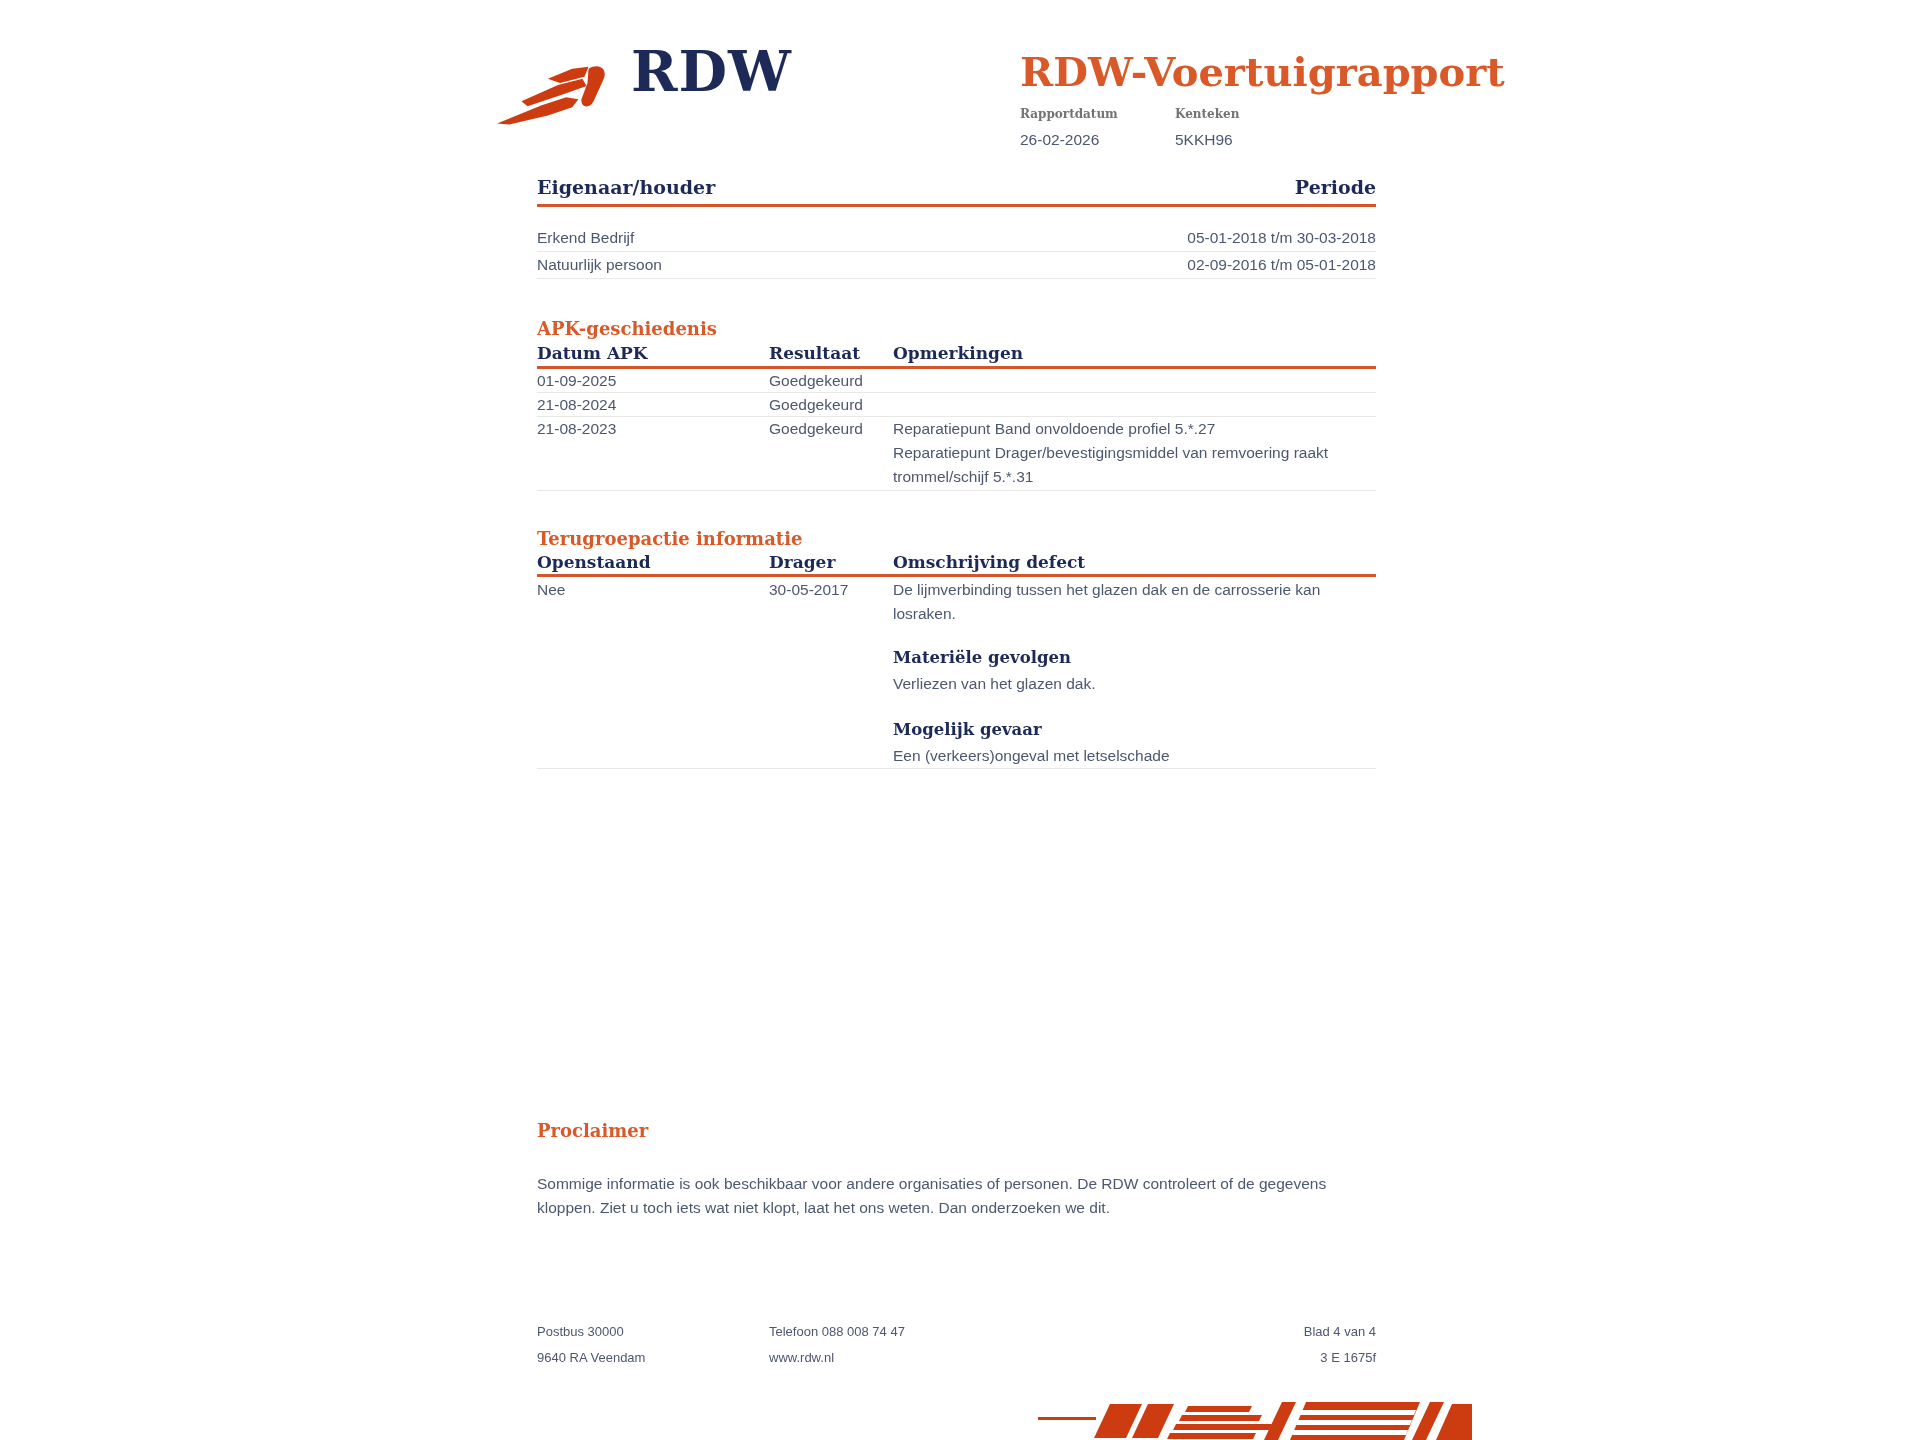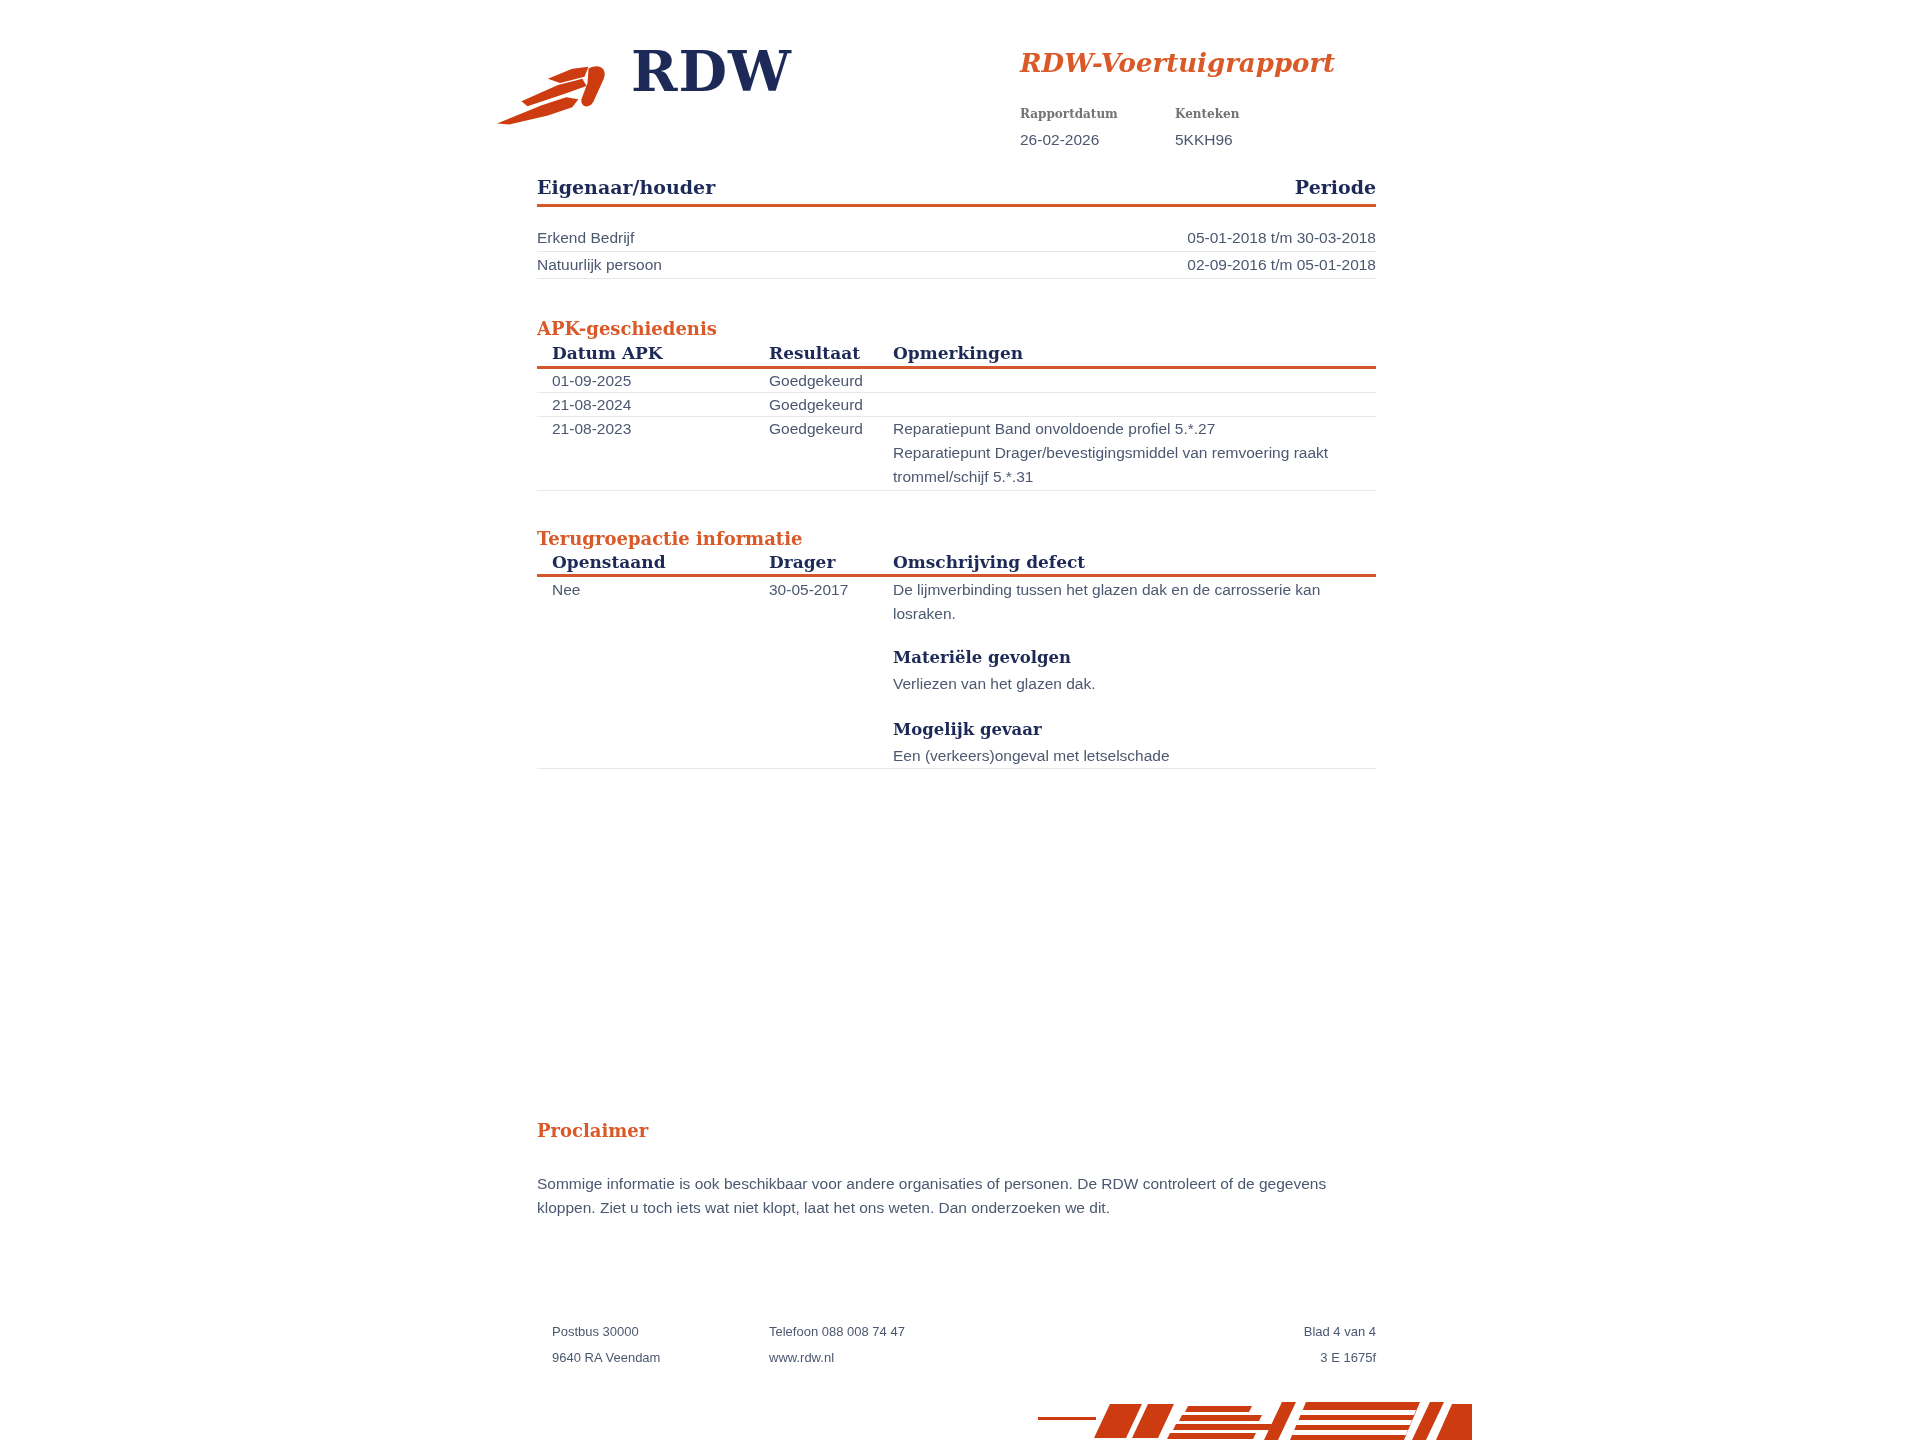--- a/index.html
+++ b/index.html
@@ -8,42 +8,42 @@
 
   .doc { position:absolute; left:537px; top:0; width:839px; height:1440px; }
 
   
   .feather { position:absolute; left:-42px; top:52px; width:122px; height:74px; }
   .wordmark { position:absolute; left:94px; top:38px;
               font-family:"DejaVu Serif", serif; font-weight:bold;
               font-size:56px; color:#1d2a57; letter-spacing:1px; }
   .title { position:absolute; left:483px; top:48px; width:420px;
            font-family:"DejaVu Serif", serif; font-weight:bold;
-           font-size:26px; color:#d95928; white-space:nowrap;font-style:italic; }
+           font-size:40px; color:#d95928; white-space:nowrap; }
   .meta-label { position:absolute; top:107px;
                 font-family:"DejaVu Serif", serif; font-weight:bold;
                 font-size:12px; color:#737373; }
   .meta-value { position:absolute; top:131px; font-size:15.5px; color:#4c5870; }
   .mx1 { left:483px; } .mx2 { left:638px; }
 
   
   .h-navy { font-family:"DejaVu Serif", serif; font-weight:bold; font-size:19px; color:#1d2a57; }
   .h-orange { font-family:"DejaVu Serif", serif; font-weight:bold; font-size:18px; color:#d95928; }
   .colhead { font-family:"DejaVu Serif", serif; font-weight:bold; font-size:17px; color:#1d2a57; }
   .body-txt { font-size:15.5px; color:#4c5870; line-height:23.7px; }
   .subhead { font-family:"DejaVu Serif", serif; font-weight:bold; font-size:16.5px; color:#1d2a57; }
 
   .orange-rule { position:absolute; left:0; width:839px; height:2.5px; background:#d4572b; }
   .gray-rule   { position:absolute; left:0; width:839px; height:1px; background:#e8e8e8; }
 
   .abs { position:absolute; }
   .r-align { text-align:right; }
 
   
-  .c1 { left:0;margin-left:15px; } .c2 { left:232px; } .c3 { left:356px; }
+  .c1 { left:0; } .c2 { left:232px; } .c3 { left:356px; }
   .c3w { width:483px; }
 
   
   .foot { font-size:13px; color:#4c5870; }
 
   
   .orange-fill { fill:#cc3c10; }
   .white-fill  { fill:#ffffff; }
 
   .stripes { position:absolute; left:1038px; top:1398px; width:434px; height:42px; overflow:hidden; }

